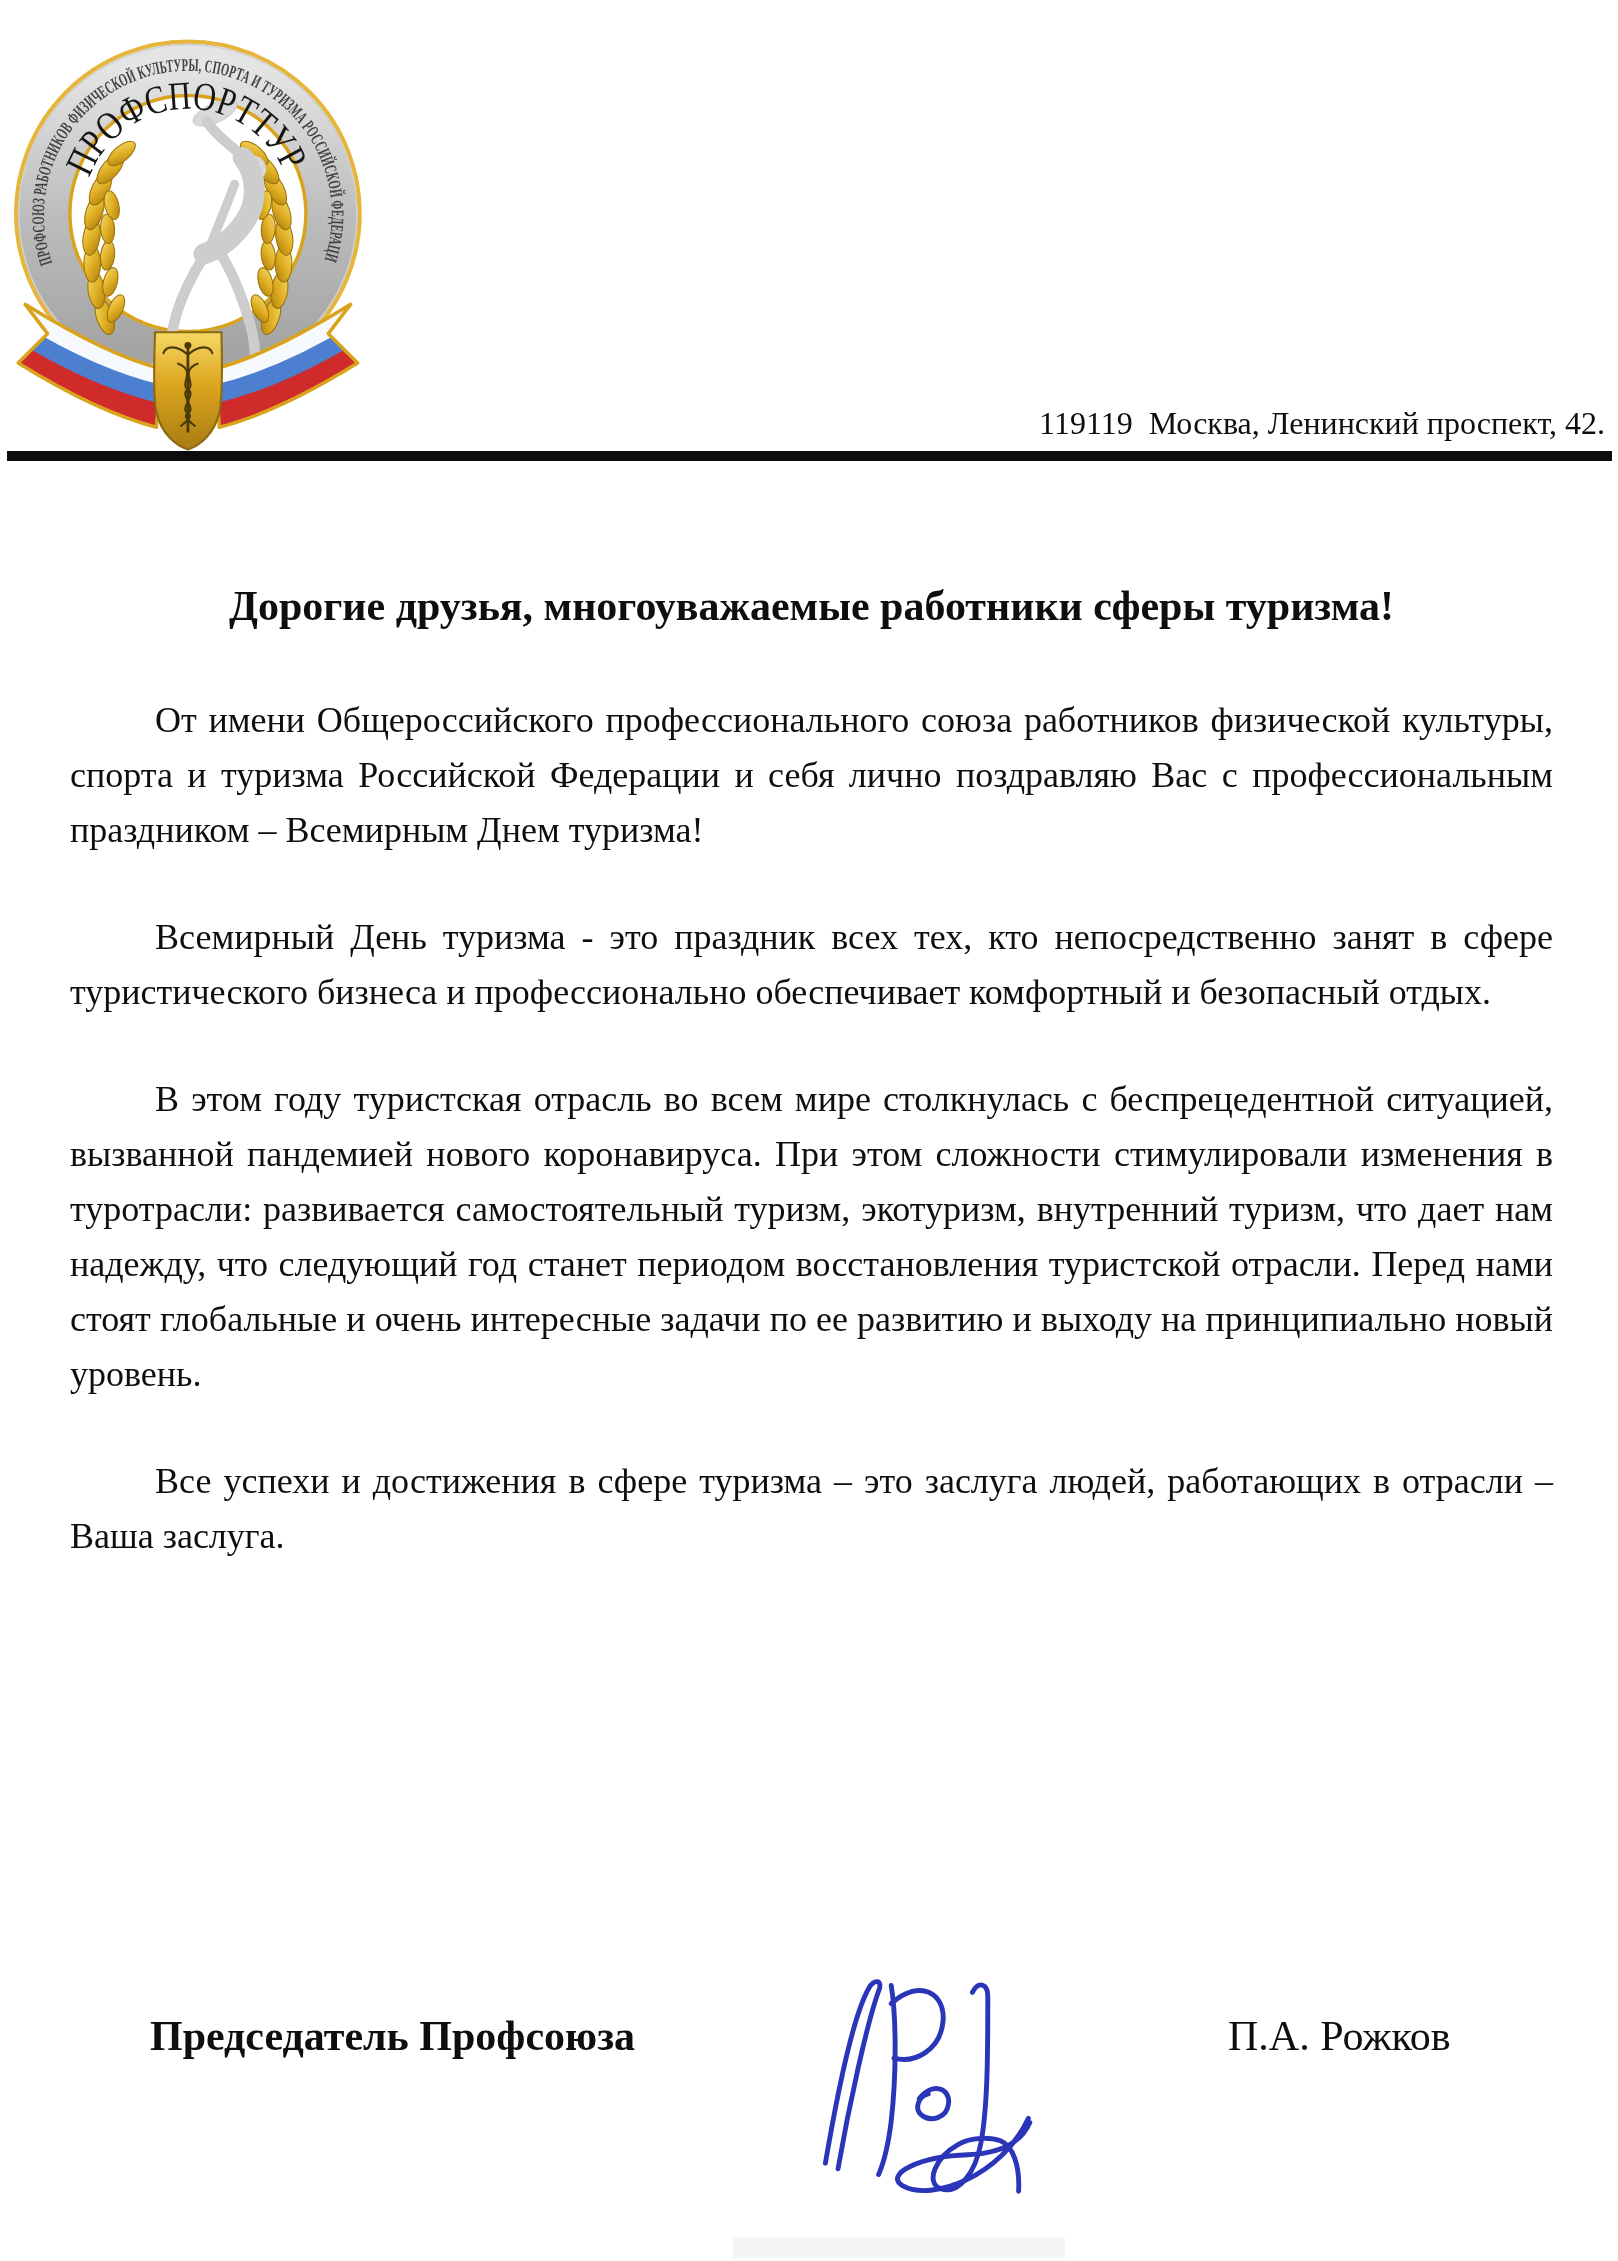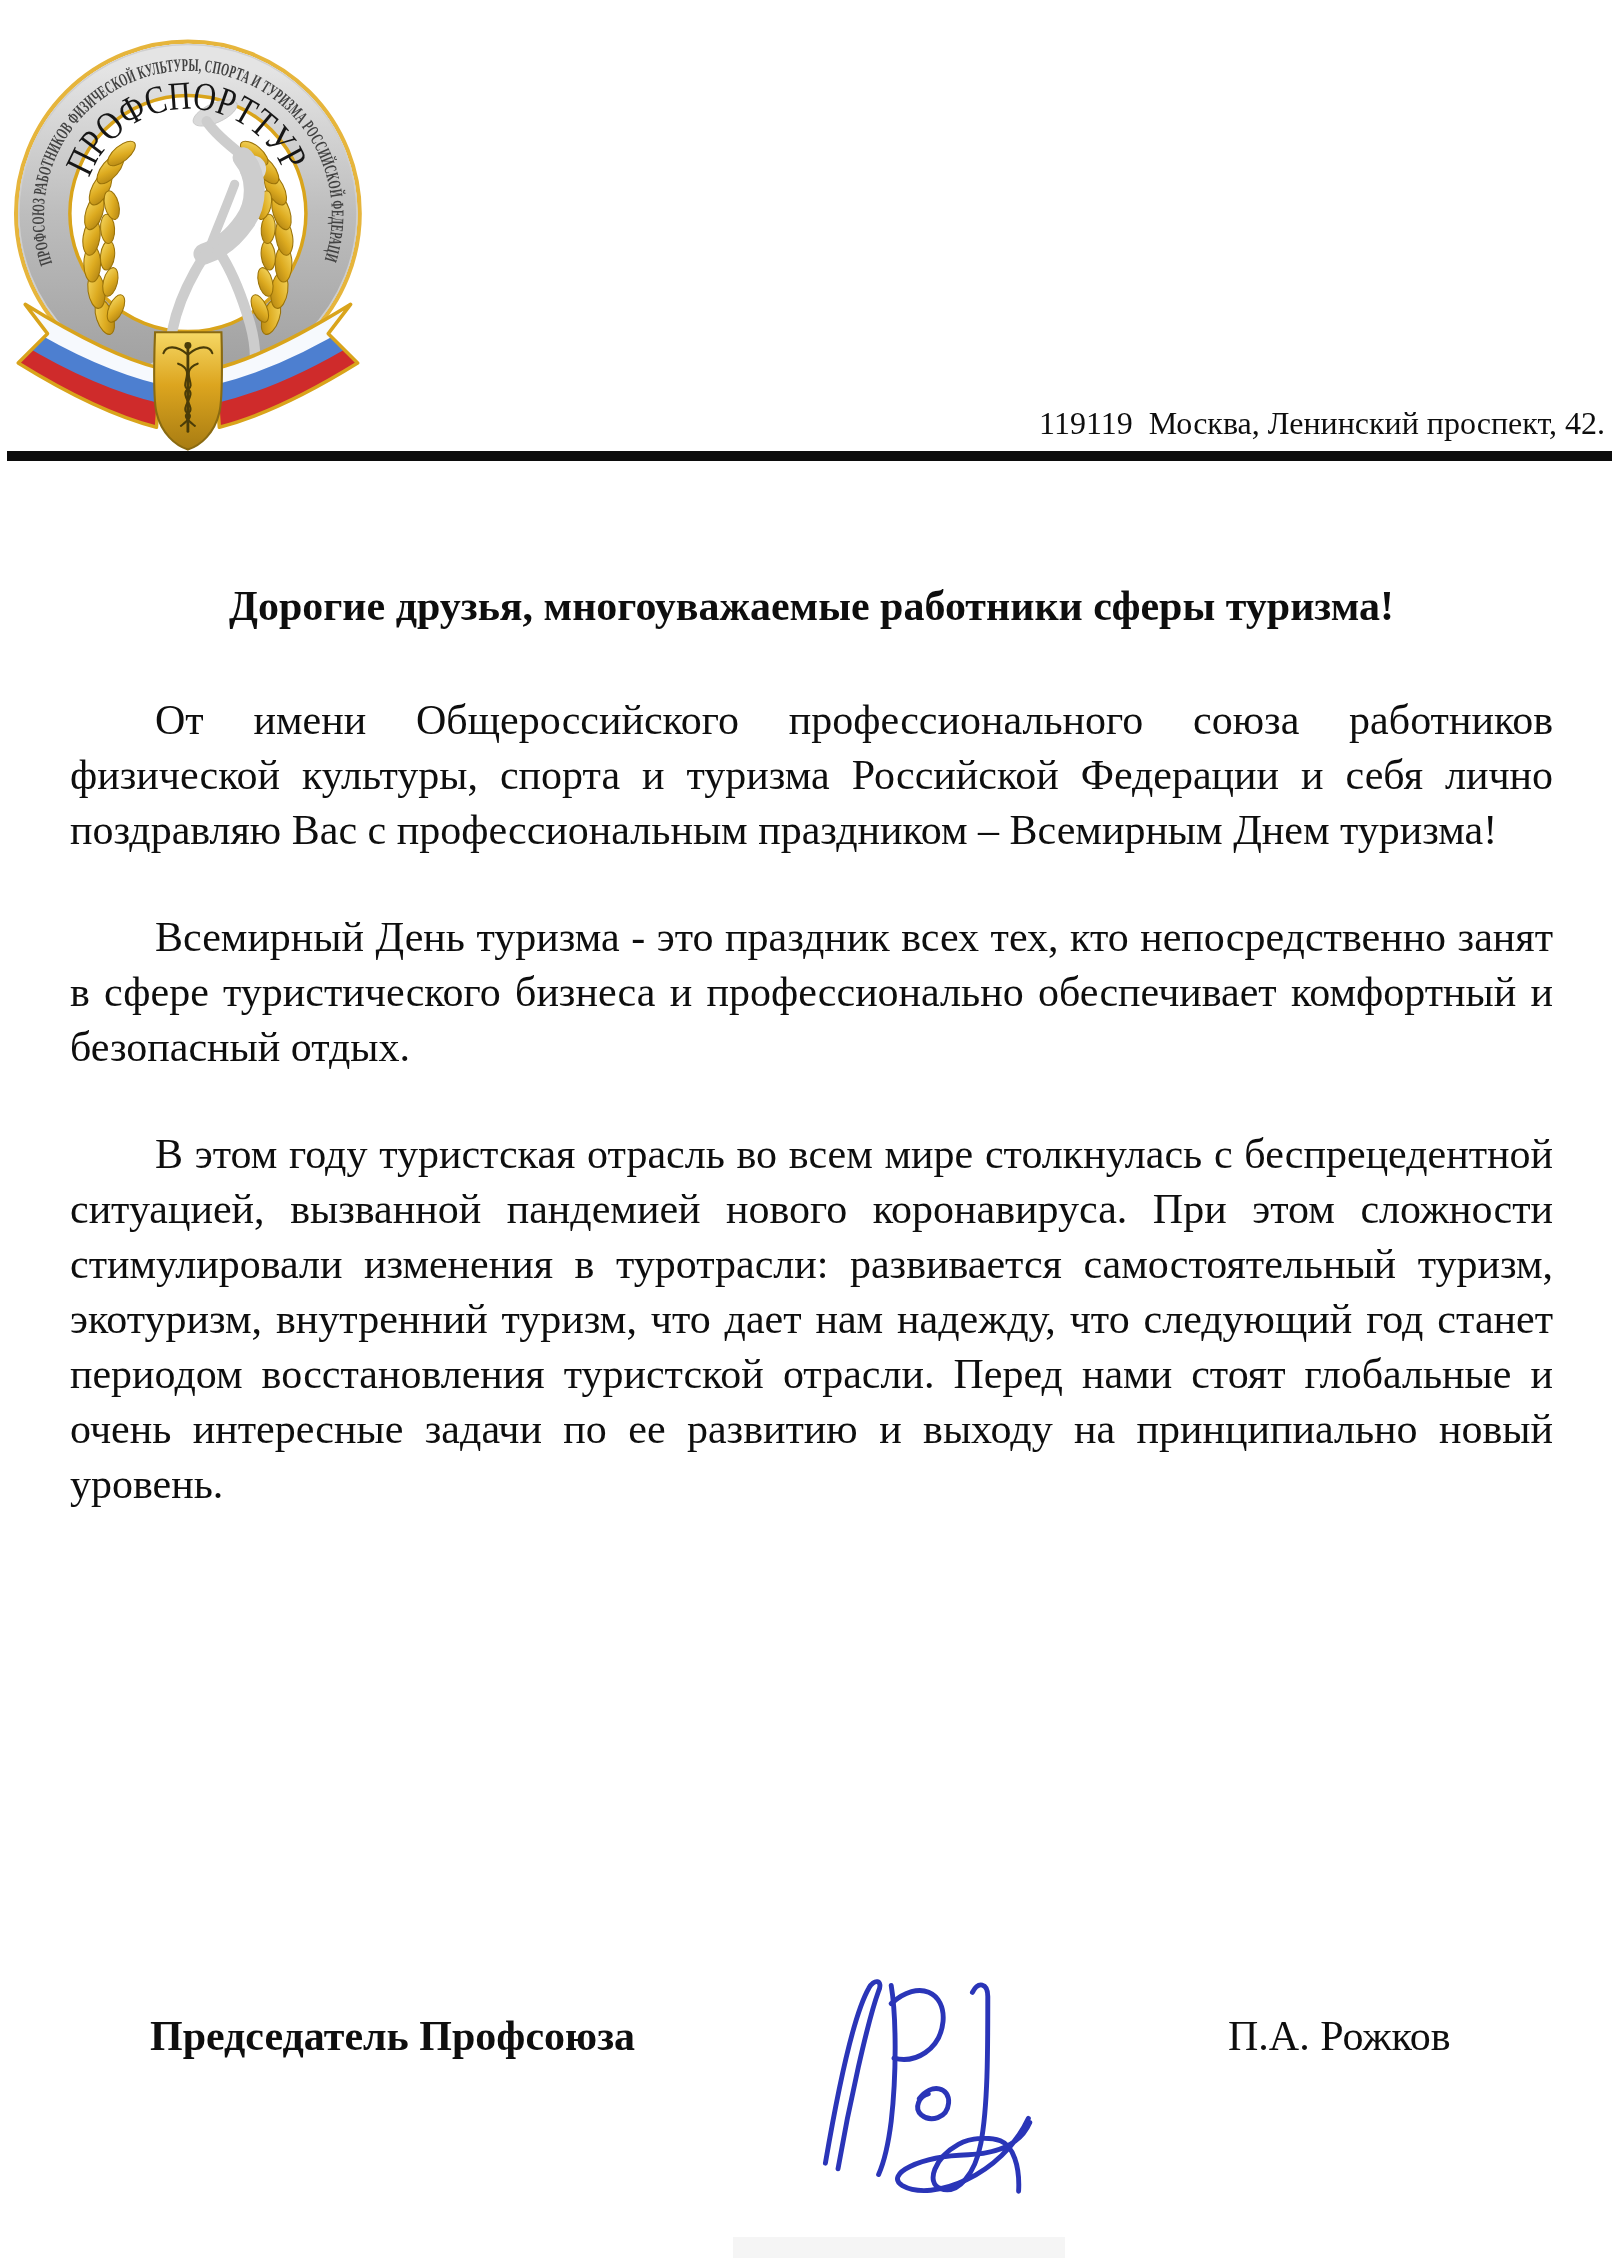--- a/index.html
+++ b/index.html
@@ -52,21 +52,21 @@
   }
   .salutation {
     margin: 118px 0 59px;
     text-align: center;
     font-weight: bold;
     font-size: 42px;
     line-height: 55px;
   }
   .para {
     margin: 0 0 52px;
-    font-size: 42px;
+    font-size: 36px;
     line-height: 55px;
     text-align: justify;
     text-indent: 85px;
     font-family: Liberation Serif, serif;
   }
 
   
   .sig-title {
     position: absolute;
     left: 150px; top: 2012px;
@@ -204,20 +204,21 @@
     <span>119119&nbsp; Москва, Ленинский проспект, 42.</span>
   </div>
 
   <div class="rule"></div>
 
   <main class="body-text">
     <p class="salutation">Дорогие друзья, многоуважаемые работники сферы туризма!</p>
     <p class="para">От имени Общероссийского профессионального союза работников физической культуры, спорта и туризма Российской Федерации и себя лично поздравляю Вас с профессиональным праздником – Всемирным Днем туризма!</p>
     <p class="para">Всемирный День туризма - это праздник всех тех, кто непосредственно занят в сфере туристического бизнеса и профессионально обеспечивает комфортный и безопасный отдых.</p>
     <p class="para">В этом году туристская отрасль во всем мире столкнулась с беспрецедентной ситуацией, вызванной пандемией нового коронавируса. При этом сложности стимулировали изменения в туротрасли: развивается самостоятельный туризм, экотуризм, внутренний туризм, что дает нам надежду, что следующий год станет периодом восстановления туристской отрасли. Перед нами стоят глобальные и очень интересные задачи по ее развитию и выходу на принципиально новый уровень.</p>
+    <p class="para">Все успехи и достижения в сфере туризма – это заслуга людей, работающих в отрасли – Ваша заслуга.</p>
   </main>
 
   <span class="sig-title">Председатель Профсоюза</span>
 
   <svg class="sig-ink" viewBox="0 0 430 420">
     <g fill="none" stroke="#2a35b8" stroke-width="7" stroke-linecap="round" stroke-linejoin="round">
       <path d="M62,306 C76,224 100,98 124,56 C131,42 145,44 138,60 C122,104 96,222 80,314"></path>
       <path d="M156,52 C163,94 164,176 156,246 C152,278 146,304 138,322"></path>
       <path d="M156,78 C196,42 234,62 230,104 C226,144 190,164 160,156"></path>
       <path d="M196,214 C214,190 240,198 238,220 C236,242 212,248 199,237 C188,227 196,210 209,207"></path>

